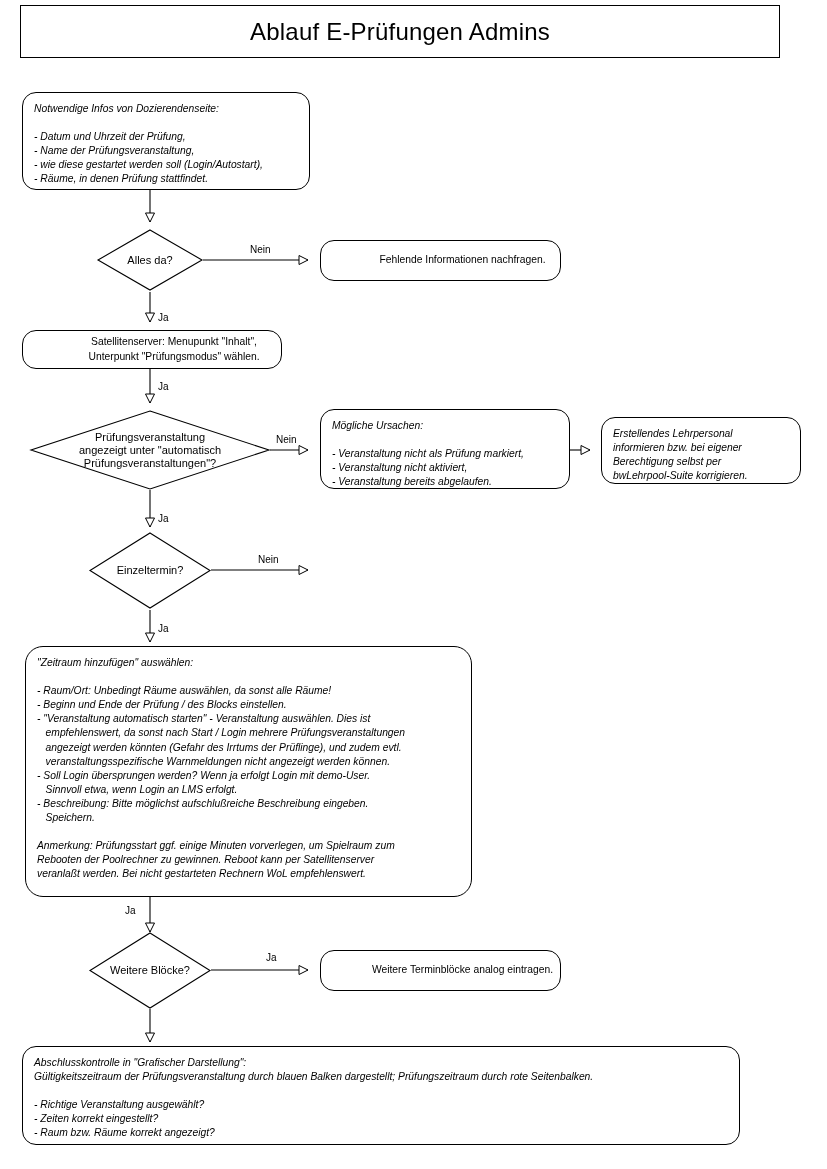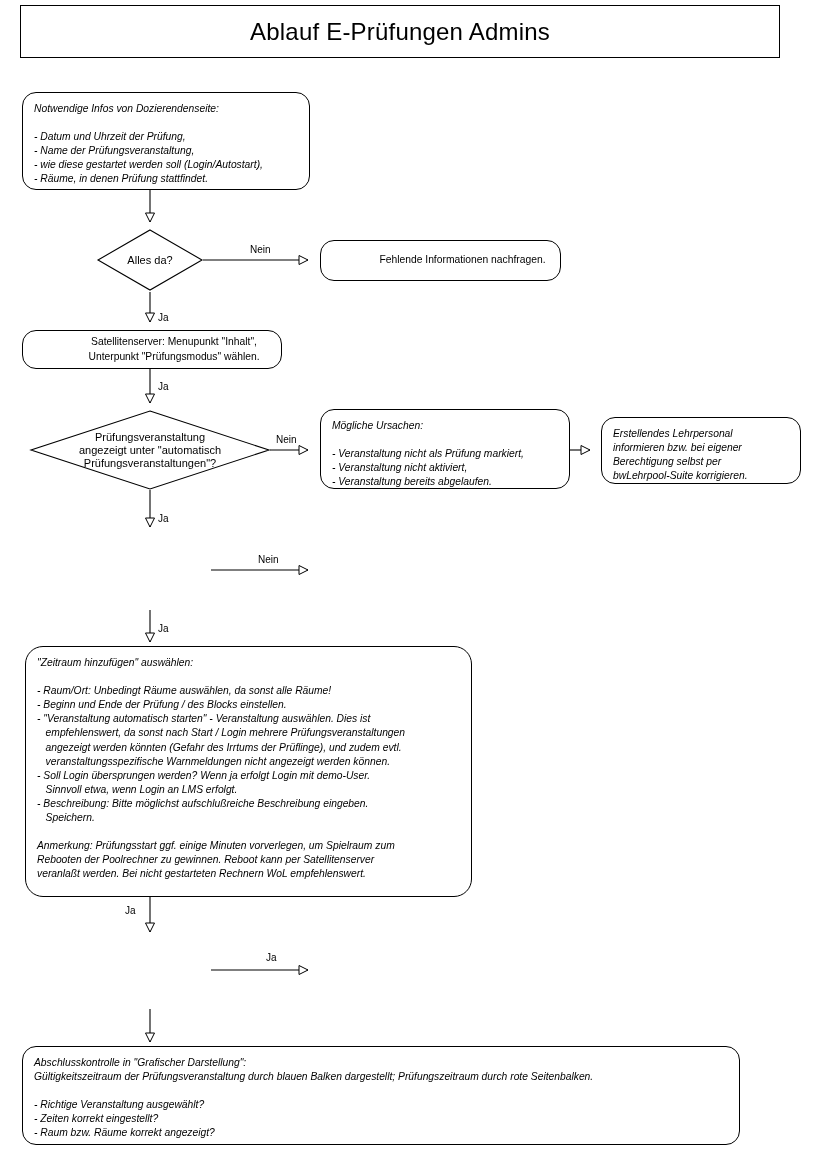--- a/index.html
+++ b/index.html
@@ -190,20 +190,26 @@
   </div>
 
   <div class="node pad" style="left:320px; top:409px; width:250px; height:80px;">
     <div class="node-body">Mögliche Ursachen:
 
 - Veranstaltung nicht als Prüfung markiert,
 - Veranstaltung nicht aktiviert,
 - Veranstaltung bereits abgelaufen.</div>
   </div>
 
+  <div class="diamond-wrap" style="left:89px; top:532px; width:122px; height:77px;">
+    <svg width="122" height="77" viewBox="0 0 122 77">
+      <polygon points="61,1 121,38.5 61,76 1,38.5" fill="#ffffff" stroke="#000000" stroke-width="1.1"></polygon>
+    </svg>
+    <div class="diamond-label">Einzeltermin?</div>
+  </div>
   <div class="edge-label" style="left:258px; top:554px;">Nein</div>
   <div class="edge-label" style="left:158px; top:623px;">Ja</div>
 
 
   <div class="node pad" style="left:25px; top:646px; width:447px; height:251px; border-radius:18px;">
     <div class="node-body">"Zeitraum hinzufügen" auswählen:
 
 - Raum/Ort: Unbedingt Räume auswählen, da sonst alle Räume!
 - Beginn und Ende der Prüfung / des Blocks einstellen.
 - "Veranstaltung automatisch starten" - Veranstaltung auswählen. Dies ist
@@ -214,22 +220,31 @@
    Sinnvoll etwa, wenn Login an LMS erfolgt.
 - Beschreibung: Bitte möglichst aufschlußreiche Beschreibung eingeben.
    Speichern.
 
 Anmerkung: Prüfungsstart ggf. einige Minuten vorverlegen, um Spielraum zum
 Rebooten der Poolrechner zu gewinnen. Reboot kann per Satellitenserver
 veranlaßt werden. Bei nicht gestarteten Rechnern WoL empfehlenswert.</div>
   </div>
   <div class="edge-label" style="left:125px; top:905px;">Ja</div>
 
+  <div class="diamond-wrap" style="left:89px; top:932px; width:122px; height:77px;">
+    <svg width="122" height="77" viewBox="0 0 122 77">
+      <polygon points="61,1 121,38.5 61,76 1,38.5" fill="#ffffff" stroke="#000000" stroke-width="1.1"></polygon>
+    </svg>
+    <div class="diamond-label">Weitere Blöcke?</div>
+  </div>
   <div class="edge-label" style="left:266px; top:952px;">Ja</div>
 
+  <div class="node center-text" style="left:320px; top:950px; width:241px; height:41px;">
+    <div class="node-body">Weitere Terminblöcke analog eintragen.</div>
+  </div>
 
   <div class="node pad" style="left:22px; top:1046px; width:718px; height:99px;">
     <div class="node-body">Abschlusskontrolle in "Grafischer Darstellung":
 Gültigkeitszeitraum der Prüfungsveranstaltung durch blauen Balken dargestellt; Prüfungszeitraum durch rote Seitenbalken.
 
 - Richtige Veranstaltung ausgewählt?
 - Zeiten korrekt eingestellt?
 - Raum bzw. Räume korrekt angezeigt?</div>
   </div>
 

